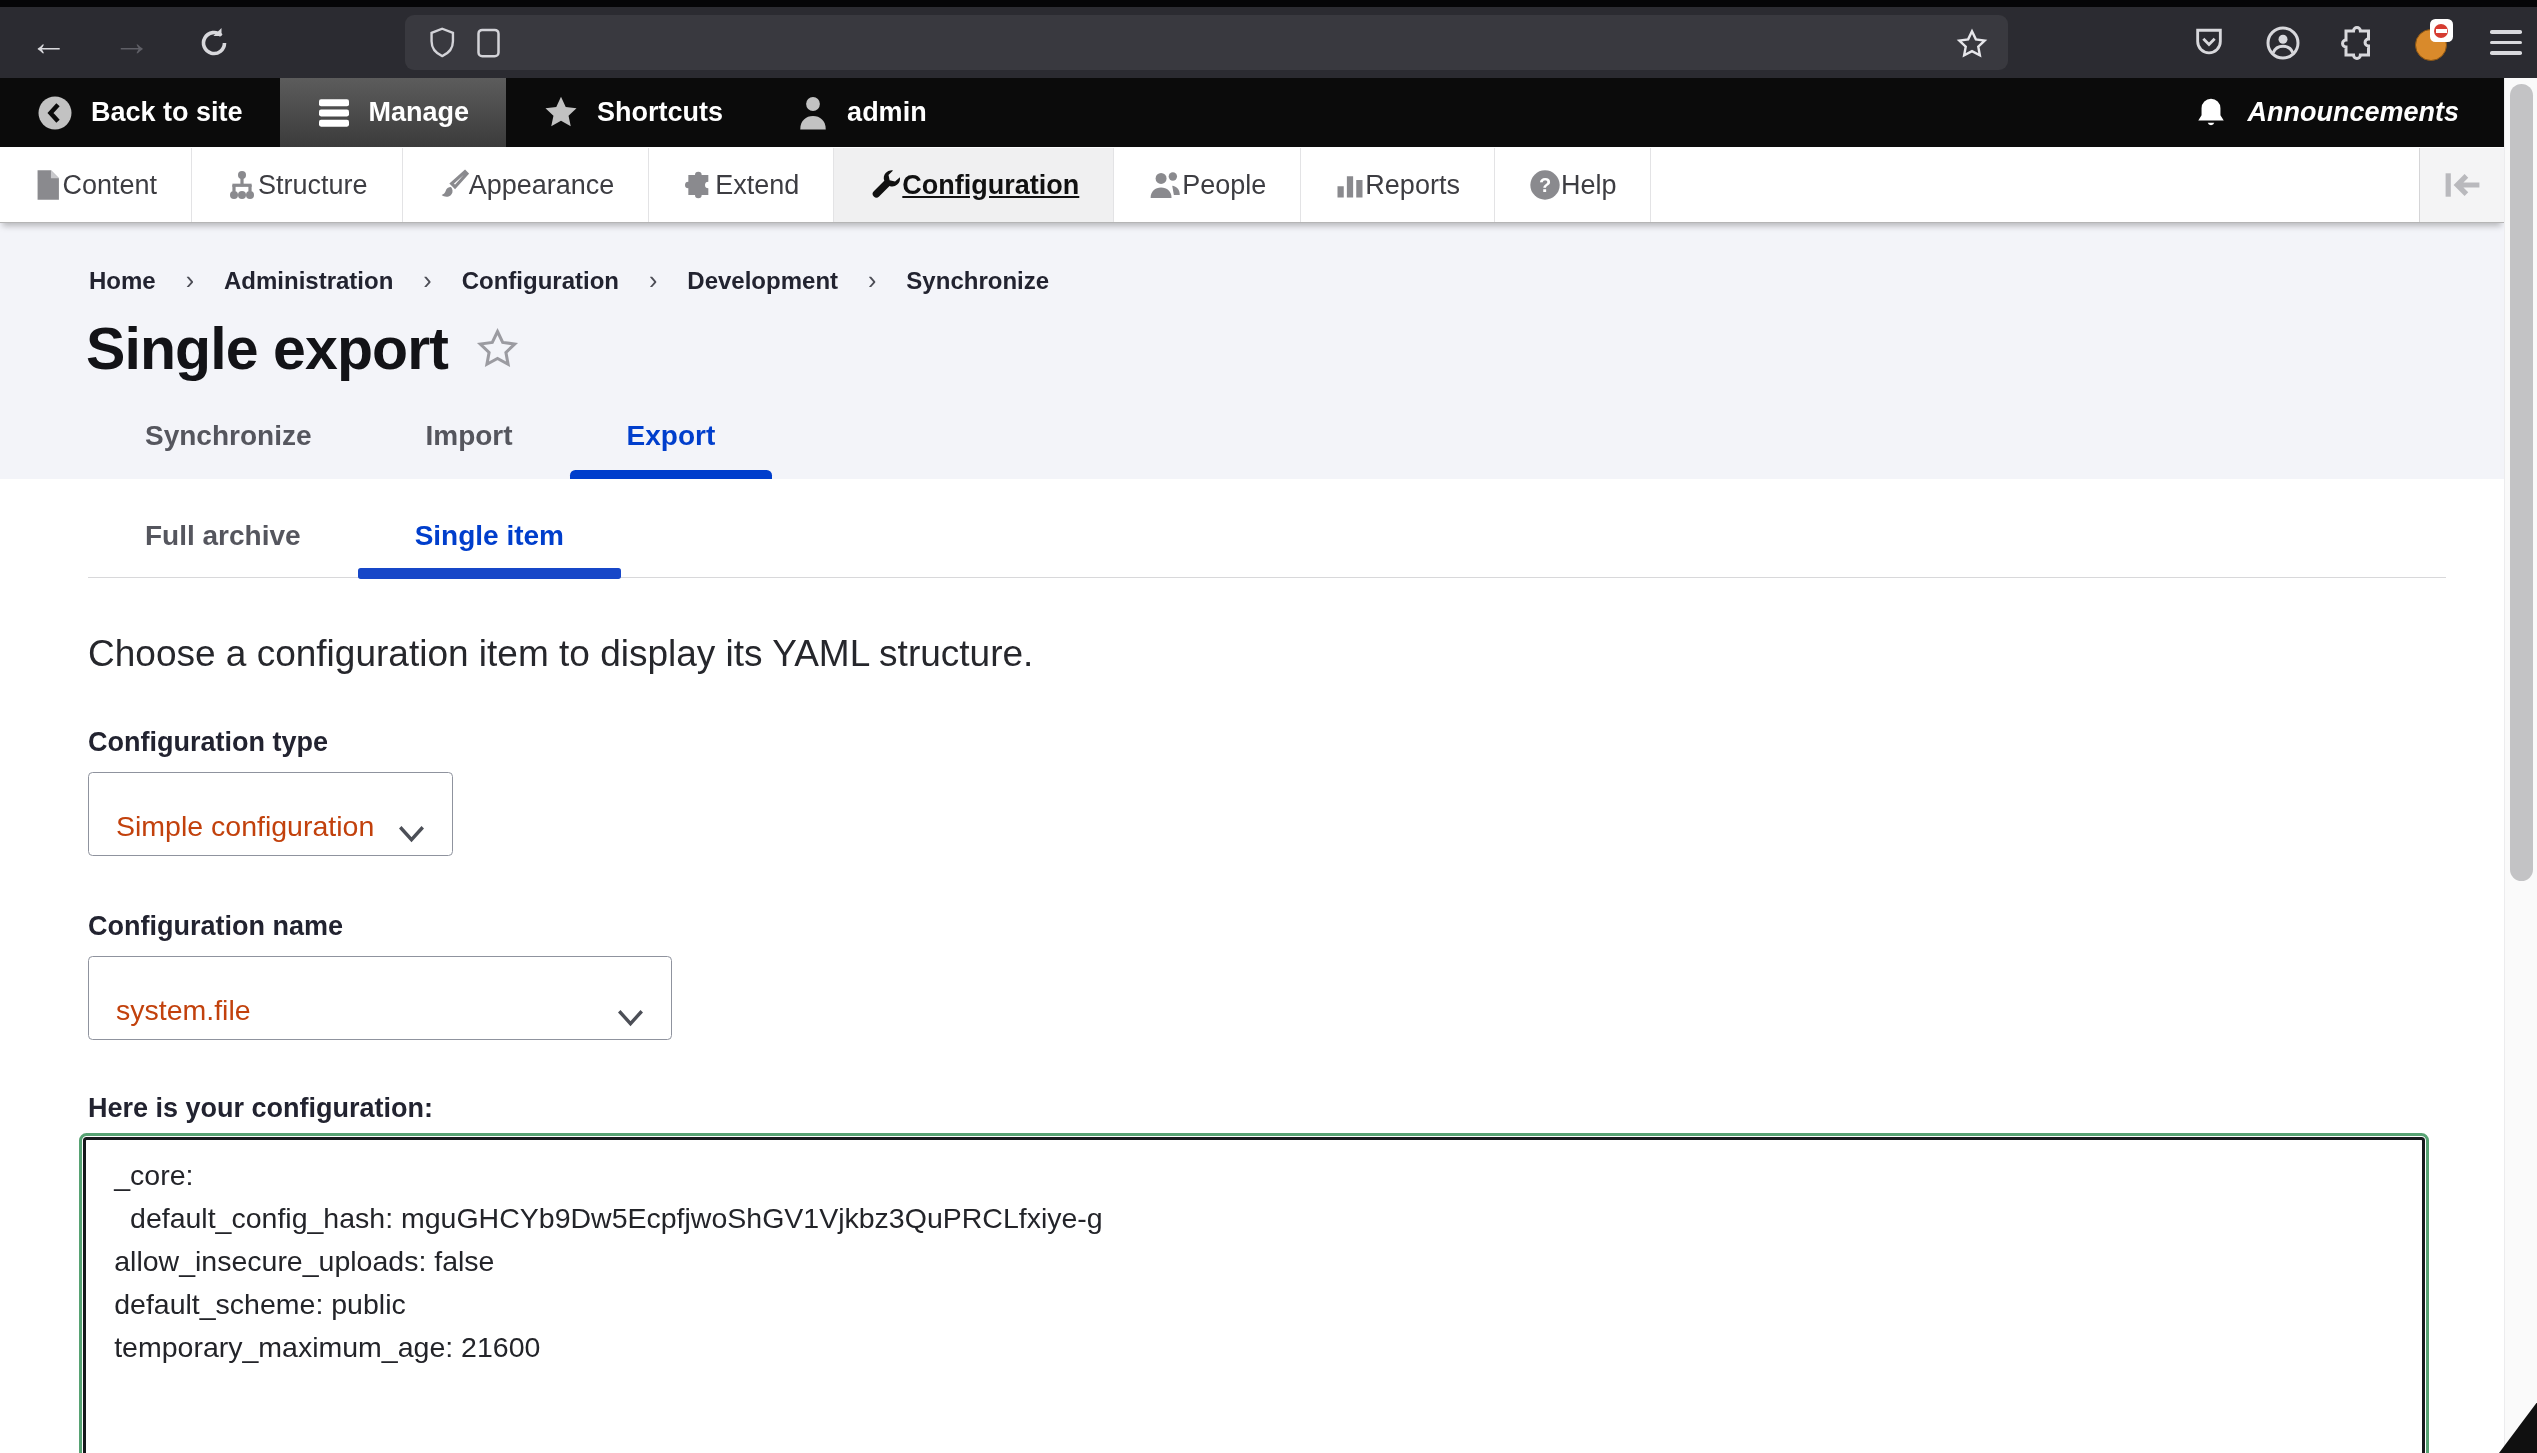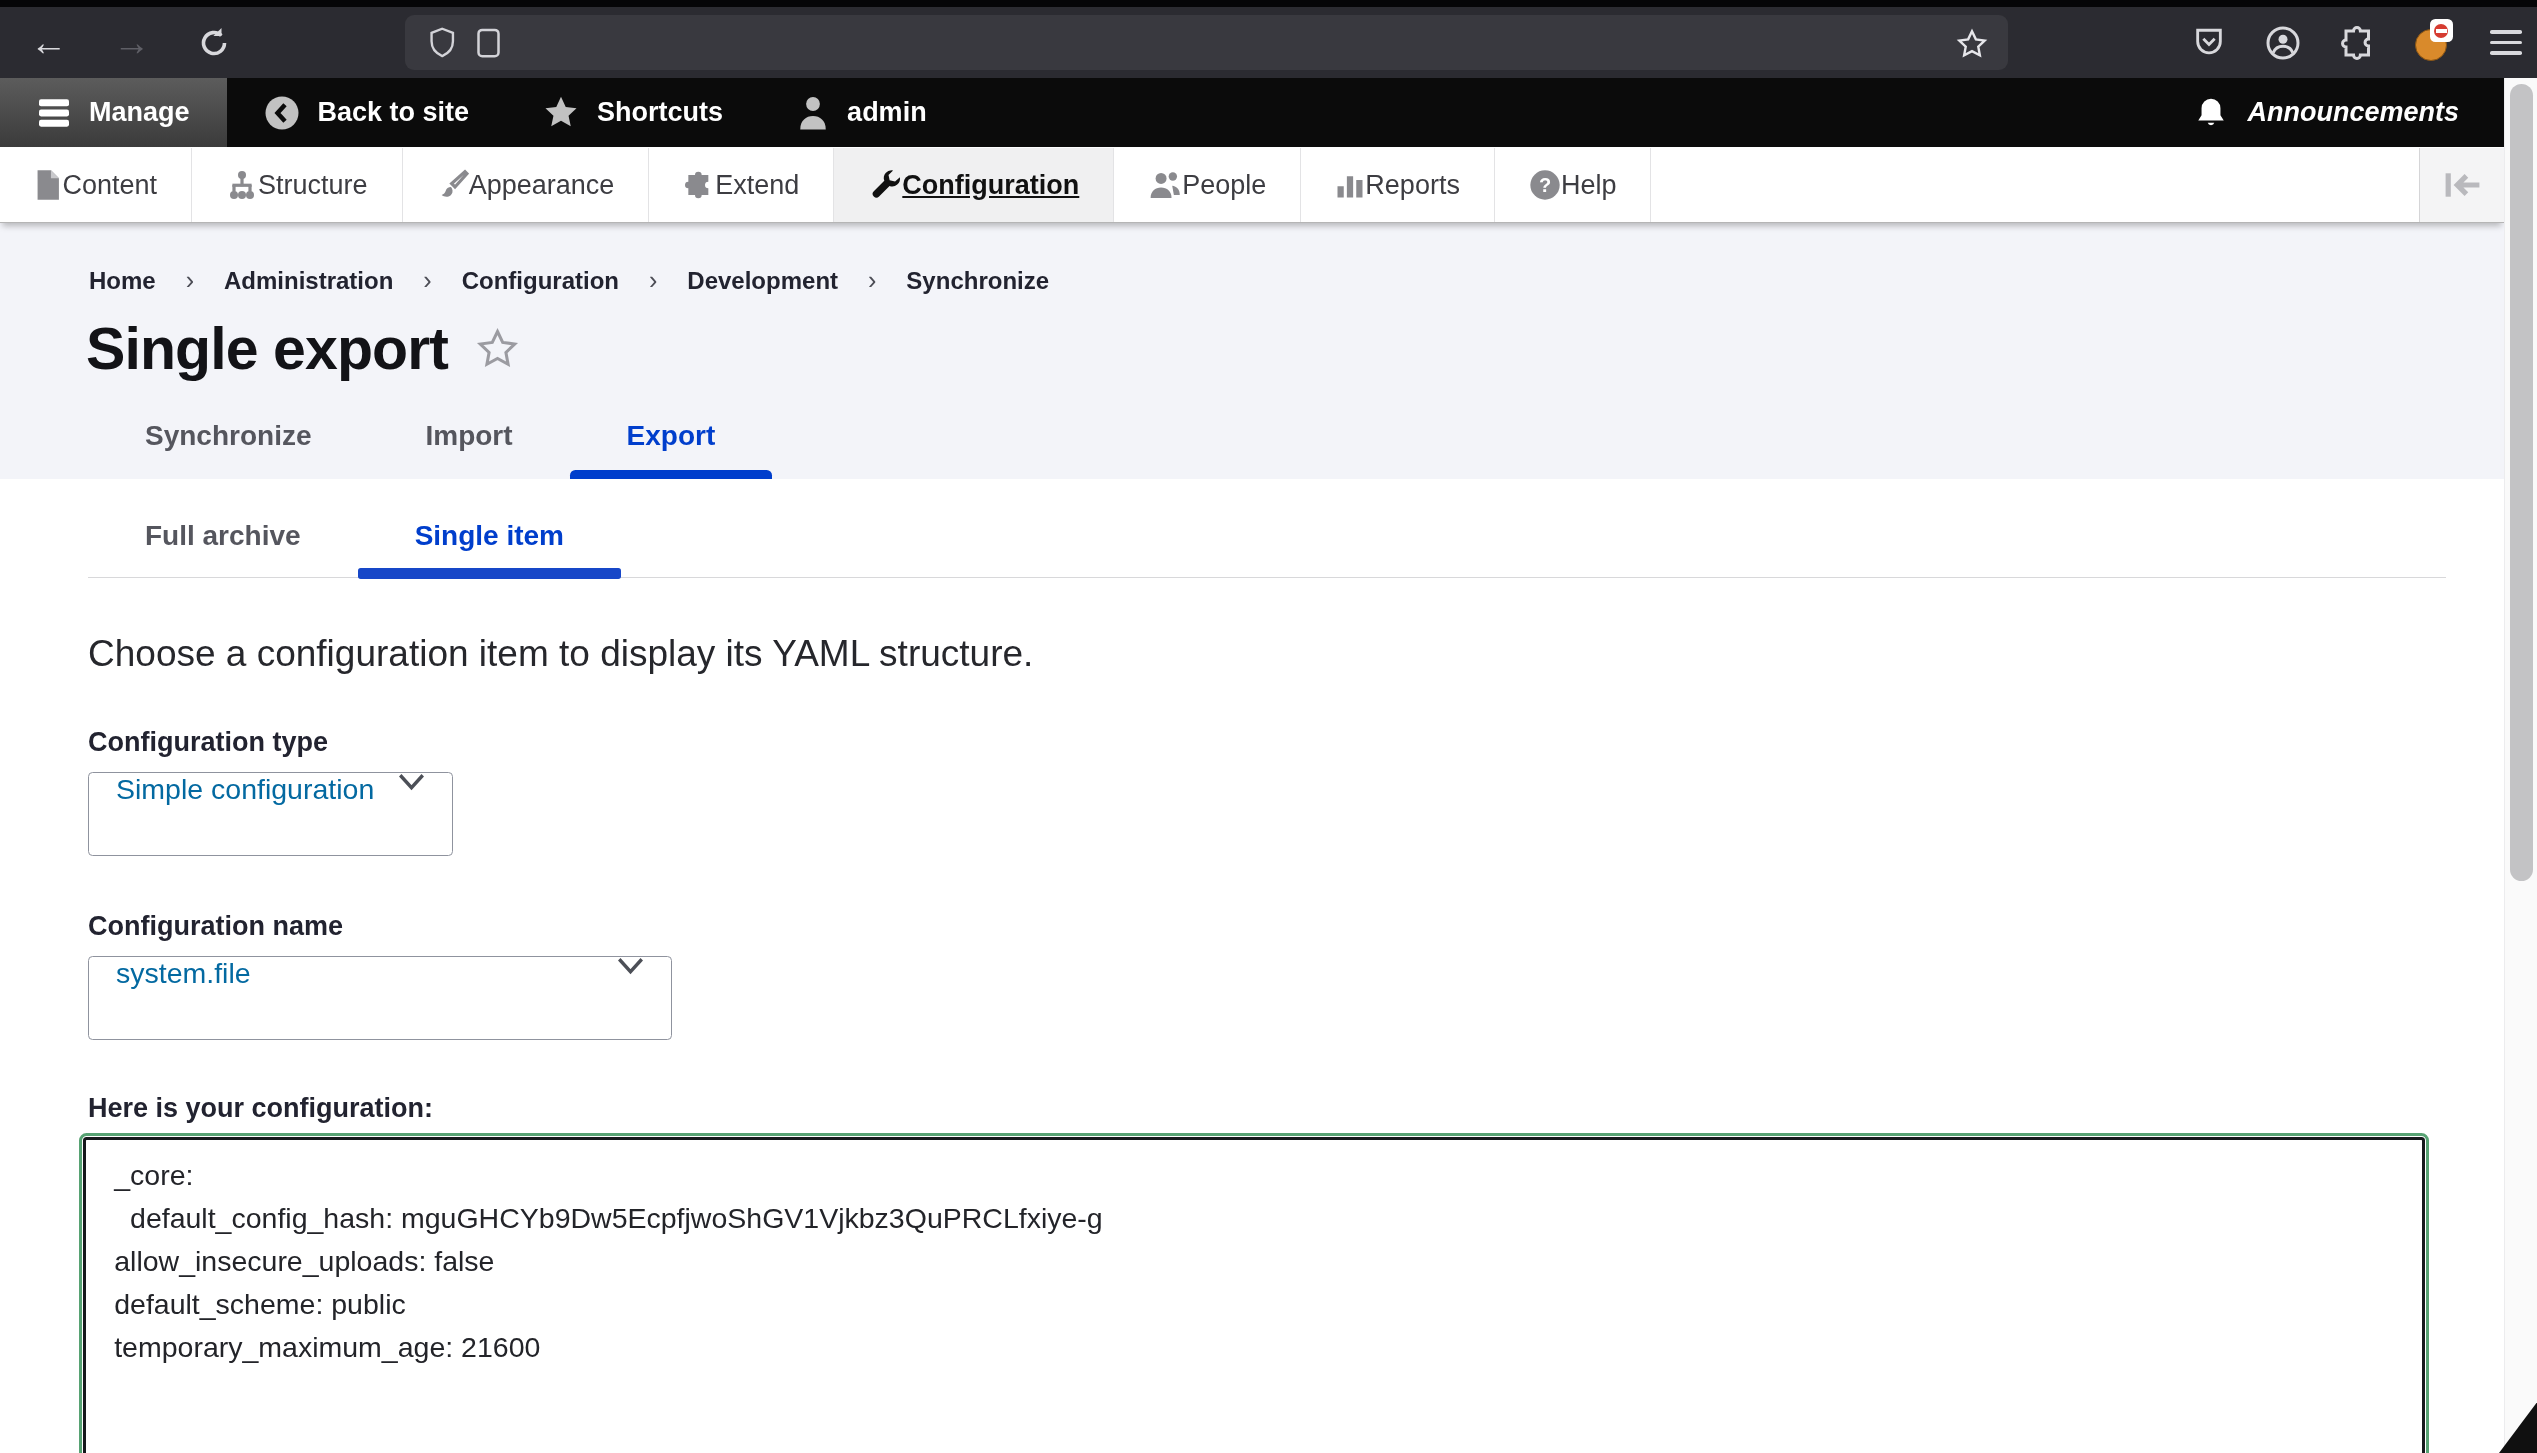--- a/index.html
+++ b/index.html
@@ -57,21 +57,21 @@
   .content { position:absolute; top:479px; left:0; width:2470px; height:974px; background:#fff; padding-left:88px; }
   .subtabs { display:flex; align-items:flex-end; width:2358px; border-bottom:1.8px solid #d8d8da; }
   .stab { position:relative; padding:41px 57px 25px; font-size:28px; font-weight:700; color:#55565e; }
   .stab.active { color:#003ecc; }
   .stab.active::after { content:""; position:absolute; left:0; right:0; bottom:-1.8px; height:10.7px; background:#1747c8; border-radius:2.7px; }
   .intro { margin-top:55px; font-size:37px; color:#26272c; }
   .field-label { font-size:27px; font-weight:700; color:#222330; }
   .fl-1 { margin-top:52px; }
   .fl-2 { margin-top:55px; }
   .fl-3 { margin-top:53px; }
-  .select { margin-top:14.2px; height:84px; background:#fff; border:1.8px solid #8f939e; border-radius:4.5px; display:flex; align-items:flex-start; justify-content:space-between; padding:0 27px; font-size:28.5px; color:#0369a1; }
+  .select { margin-top:14.2px; height:84px; background:#fff; border:1.8px solid #8f939e; border-radius:4.5px; display:flex; align-items:flex-end; justify-content:space-between; padding:12px 27px; font-size:28.5px; color:#c2410c; }
   .select-type { width:365px; }
   .select-name { width:584px; }
   .yaml-box { margin-top:12.5px; margin-left:-5.3px; width:2342px; height:410px; border:3.6px solid #16181c; border-radius:3.6px; outline:3.6px solid #57a273; outline-offset:1.8px; padding:14.2px 28.5px; font-family:"Liberation Sans", sans-serif; font-size:28.5px; line-height:43px; color:#232429; background:#fff; resize:none; overflow:hidden; white-space:pre; }
 
   
   .scrollbar { position:absolute; left:2504px; top:78px; width:34px; height:1375px; background:#fafafa; border-left:0.9px solid #ececee; z-index:5; }
   .scroll-thumb { position:absolute; left:5.3px; top:6.2px; width:23px; height:797px; background:#c3c3c5; border-radius:11.6px; }
 
   
   .cursor { position:absolute; right:0; bottom:0; width:0; height:0; border-left:39px solid transparent; border-bottom:52px solid #101010; z-index:9; }
@@ -139,38 +139,38 @@
       </span>
       <span class="ham">
           <i></i>
           <i></i>
           <i></i>
         </span>
     </div>
   </div>
 
   <div class="admin-toolbar">
+    <div class="tb-item">
+      <span>
+        <svg width="36" height="36" viewBox="0 0 24 24">
+            <circle cx="12" cy="12" r="11" fill="#c2c2c2"></circle>
+            <path d="M14 6.5L9 12l5 5.5" stroke="#0b0b0b" stroke-width="3" fill="none"></path>
+          </svg>
+      </span>
+      <span>Back to site</span>
+    </div>
     <div class="tb-item manage">
       <span>
         <svg width="34" height="30" viewBox="0 0 24 22">
             <rect x="1" y="1" width="22" height="5" rx="1.5" fill="#fff"></rect>
             <rect x="1" y="8.5" width="22" height="5" rx="1.5" fill="#fff"></rect>
             <rect x="1" y="16" width="22" height="5" rx="1.5" fill="#fff"></rect>
           </svg>
       </span>
       <span>Manage</span>
-    </div>
-    <div class="tb-item">
-      <span>
-        <svg width="36" height="36" viewBox="0 0 24 24">
-            <circle cx="12" cy="12" r="11" fill="#c2c2c2"></circle>
-            <path d="M14 6.5L9 12l5 5.5" stroke="#0b0b0b" stroke-width="3" fill="none"></path>
-          </svg>
-      </span>
-      <span>Back to site</span>
     </div>
     <div class="tb-item">
       <span>
         <svg width="36" height="34" viewBox="0 0 24 23">
             <path d="M12 0.5l3.2 7 7.3.8-5.4 5 1.5 7.2L12 16.8 5.4 20.5l1.5-7.2-5.4-5 7.3-.8z" fill="#c2c2c2"></path>
           </svg>
       </span>
       <span>Shortcuts</span>
     </div>
     <div class="tb-item">

